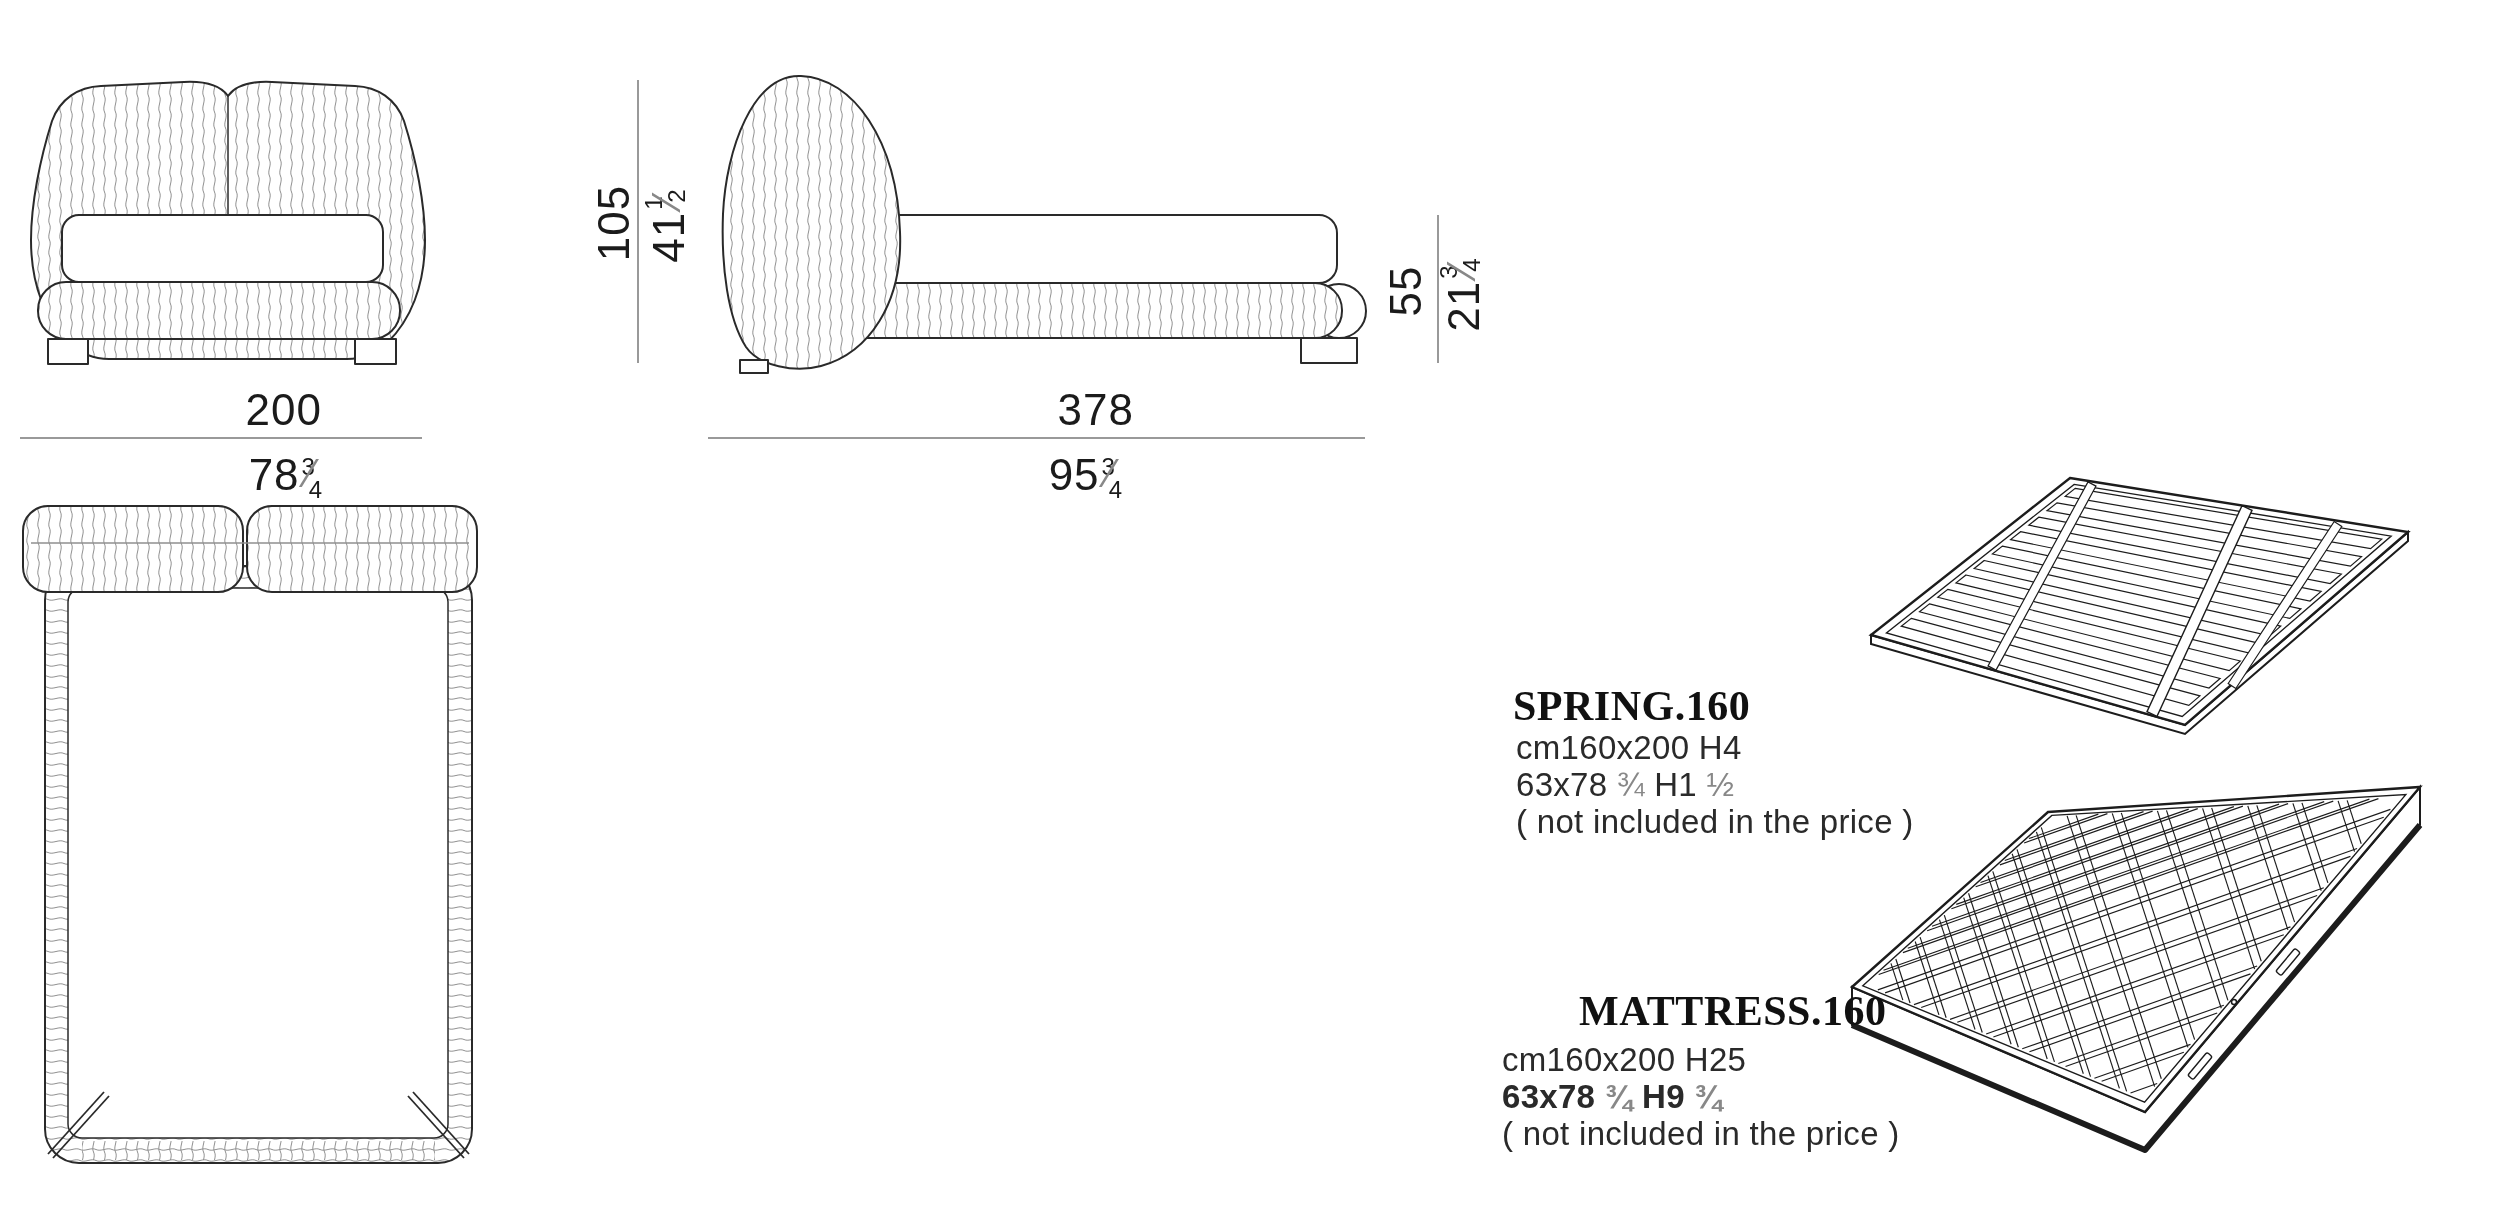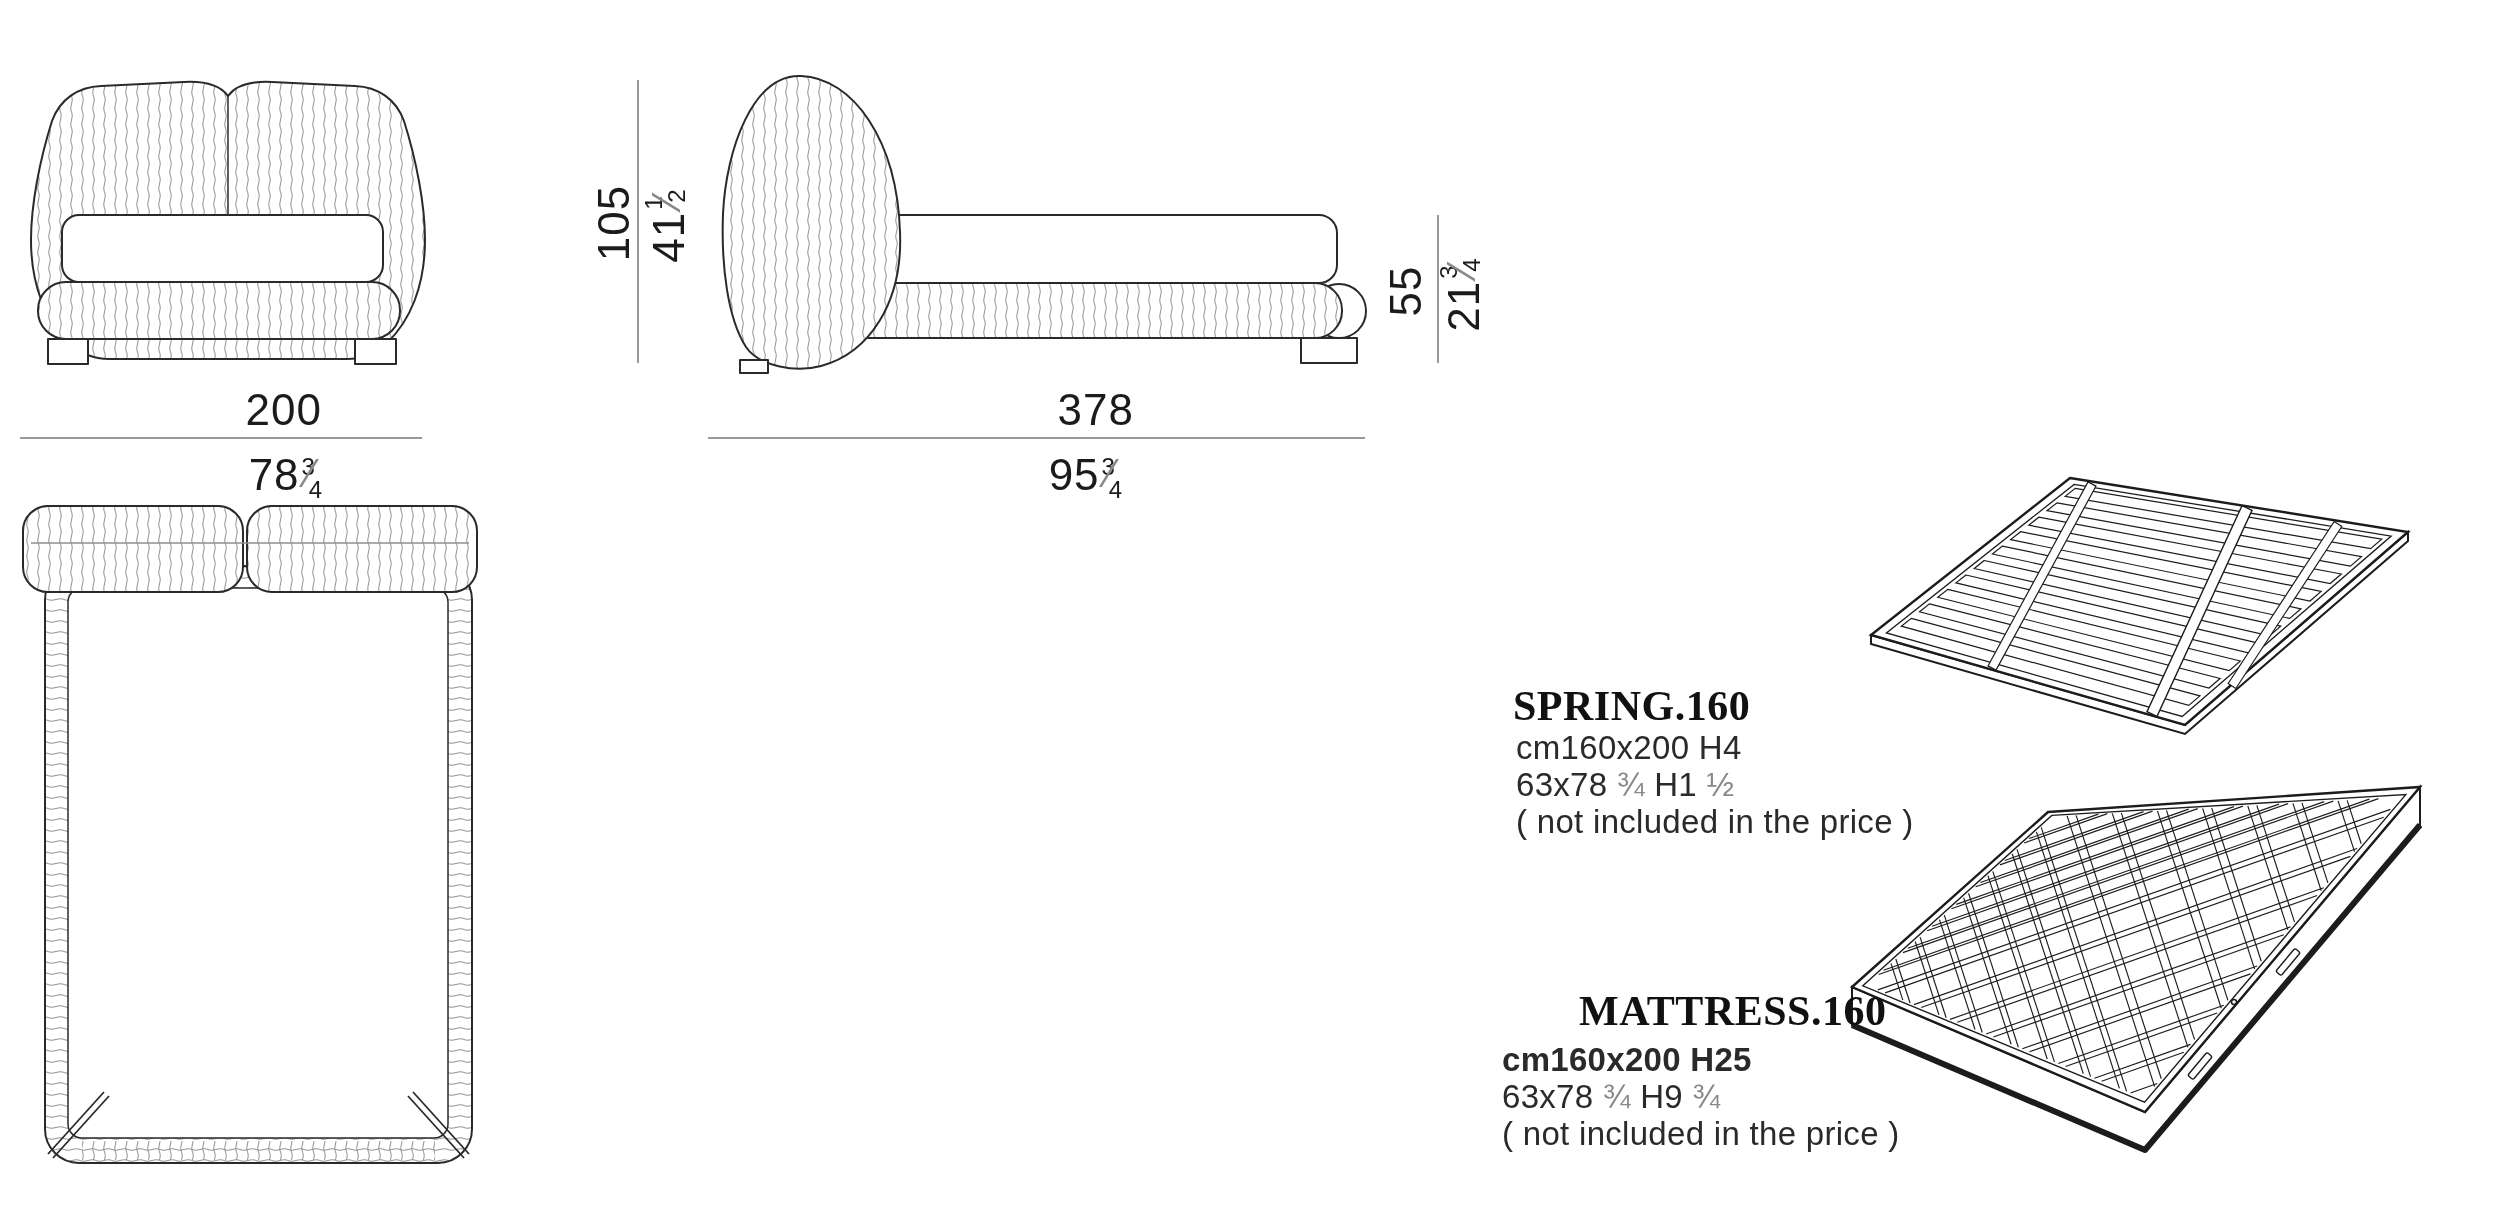--- a/index.html
+++ b/index.html
@@ -212,20 +212,20 @@
     <div class="ptitle" style="left:1513px;top:682px;">SPRING.160</div>
     <div class="pline" style="left:1516px;top:729px;">cm160x200 H4</div>
     <div class="pline" style="left:1516px;top:766px;">
       <span>63x78 </span><span class="gfrac">¾</span><span> H1 </span><span class="gfrac">½</span>
     </div>
     <div class="pline" style="left:1516px;top:803px;">( not included in the price )</div>
   </div>
 
   <div>
     <div class="ptitle" style="left:1548px;top:987px;margin-left:31px;">MATTRESS.160</div>
-    <div class="pline" style="left:1502px;top:1041px;font-weight:bold;">cm160x200 H25</div>
-    <div class="pline" style="left:1502px;top:1078px;">
+    <div class="pline" style="left:1502px;top:1041px;">cm160x200 H25</div>
+    <div class="pline" style="left:1502px;top:1078px;font-weight:bold;">
       <span>63x78 </span><span class="gfrac">¾</span><span> H9 </span><span class="gfrac">¾</span>
     </div>
     <div class="pline" style="left:1502px;top:1115px;">( not included in the price )</div>
   </div>
 
 </div>
 
 </body></html>

